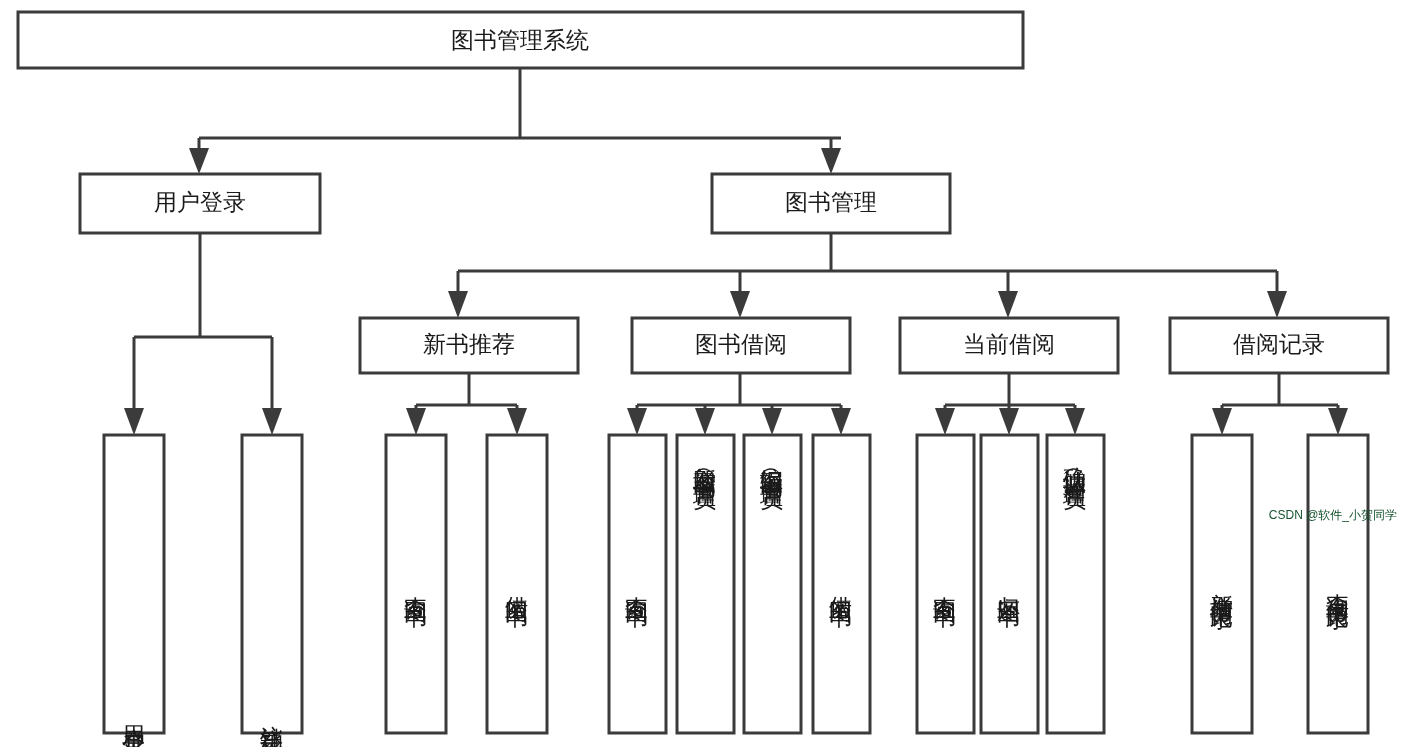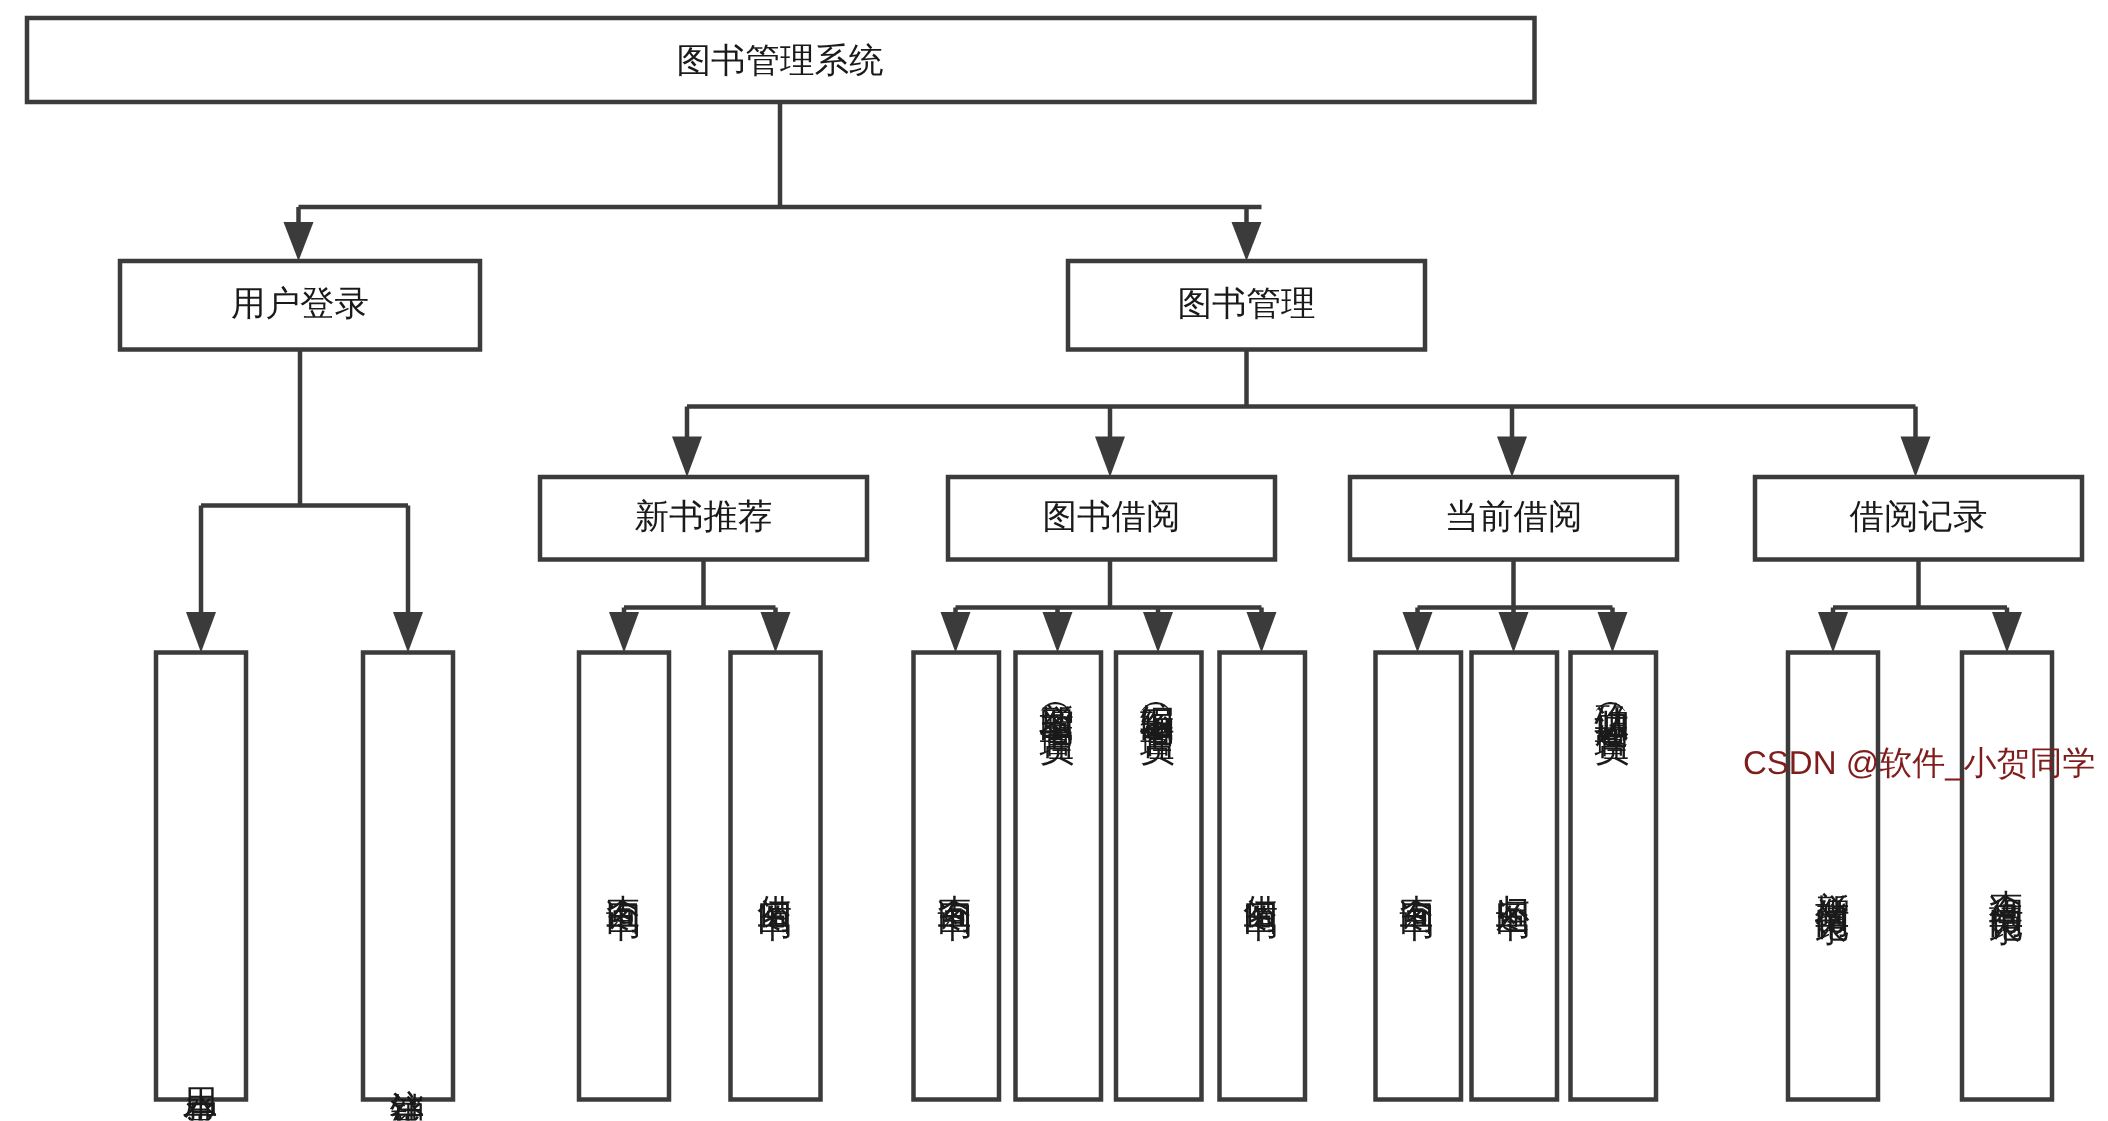--- a/index.html
+++ b/index.html
@@ -54,22 +54,22 @@
     fill: #1a1a1a;
     writing-mode: vertical-rl;
     text-orientation: upright;
     letter-spacing: 3px;
   }
   .watermark-text {
     position: absolute;
     right: 8px;
     bottom: 4px;
     font-family: "Liberation Sans", "DejaVu Sans", sans-serif;
-    font-size: 22px;
-    color: #7f1d1d;
+    font-size: 12px;
+    color: #14532d;
     white-space: nowrap;
     pointer-events: none;
   }
 </style>
 </head>
 <body>
 
 <div id="diagram-root">
 
   <svg class="diagram" viewBox="0 0 1405 747" xmlns="http://www.w3.org/2000/svg">

